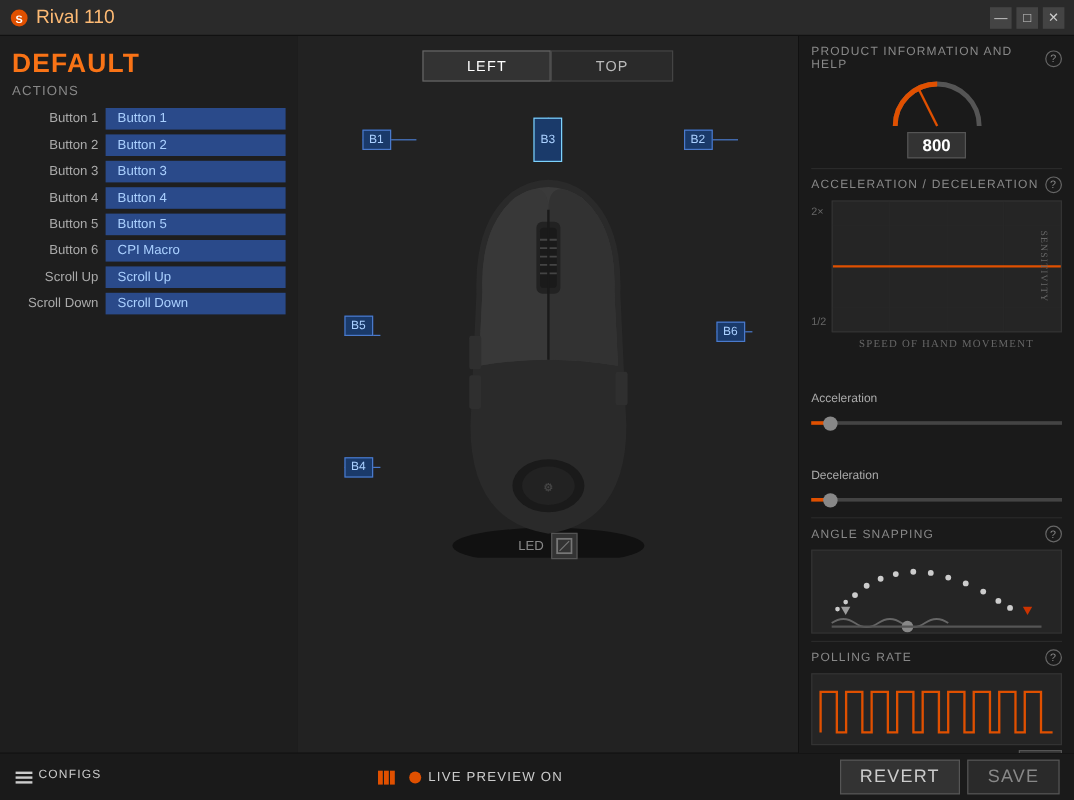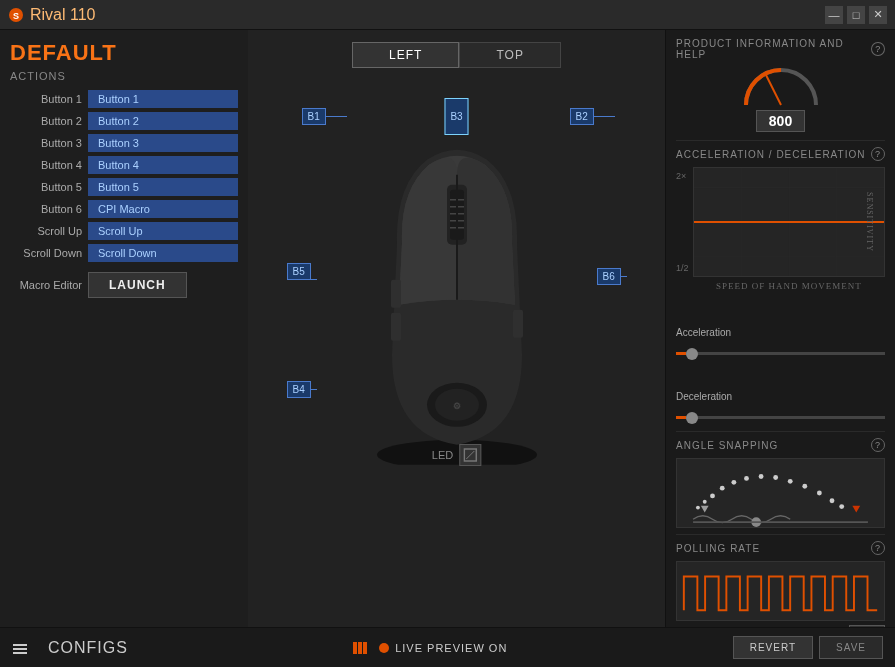--- a/index.html
+++ b/index.html
@@ -379,25 +379,25 @@
       border-top: 1px solid #111;
       display: flex;
       align-items: center;
       justify-content: space-between;
       padding: 0 12px;
     }
     #configs-btn {
       background: none;
       border: none;
       color: #ccc;
-      font-size: 16px;
-      cursor: pointer;
-      display: flex;
-      align-items: flex-end;
-      gap: 20px;
+      font-size: 10px;
+      cursor: pointer;
+      display: flex;
+      align-items: flex-start;
+      gap: 4px;
       letter-spacing: 1px;
     }
     #live-preview {
       display: flex;
       align-items: center;
       gap: 6px;
     }
     #live-dot {
       width: 10px;
       height: 10px;
@@ -410,21 +410,21 @@
       letter-spacing: 1px;
     }
     #bottom-right {
       display: flex;
       gap: 6px;
     }
     .bottom-btn {
       background: #333;
       border: 1px solid #555;
       color: #ccc;
-      font-size: 10px;
+      font-size: 15px;
       padding: 5px 16px;
       cursor: pointer;
       letter-spacing: 1px;
     }
     .bottom-btn.save {
       background: #2a2a2a;
       color: #888;
     }
 
     
@@ -506,24 +506,20 @@
     </div>
     <div class="action-row">
       <span class="action-label">Scroll Up</span>
       <button class="action-btn">Scroll Up</button>
     </div>
     <div class="action-row">
       <span class="action-label">Scroll Down</span>
       <button class="action-btn">Scroll Down</button>
     </div>
 
-    <div id="macro-row">
-      <span id="macro-label">Macro Editor</span>
-      <button id="launch-btn">LAUNCH</button>
-    </div>
   </div>
 
   <div id="center-panel">
     <div id="view-tabs">
       <button class="view-tab active">LEFT</button>
       <button class="view-tab">TOP</button>
     </div>
 
     <div id="mouse-area">
 

